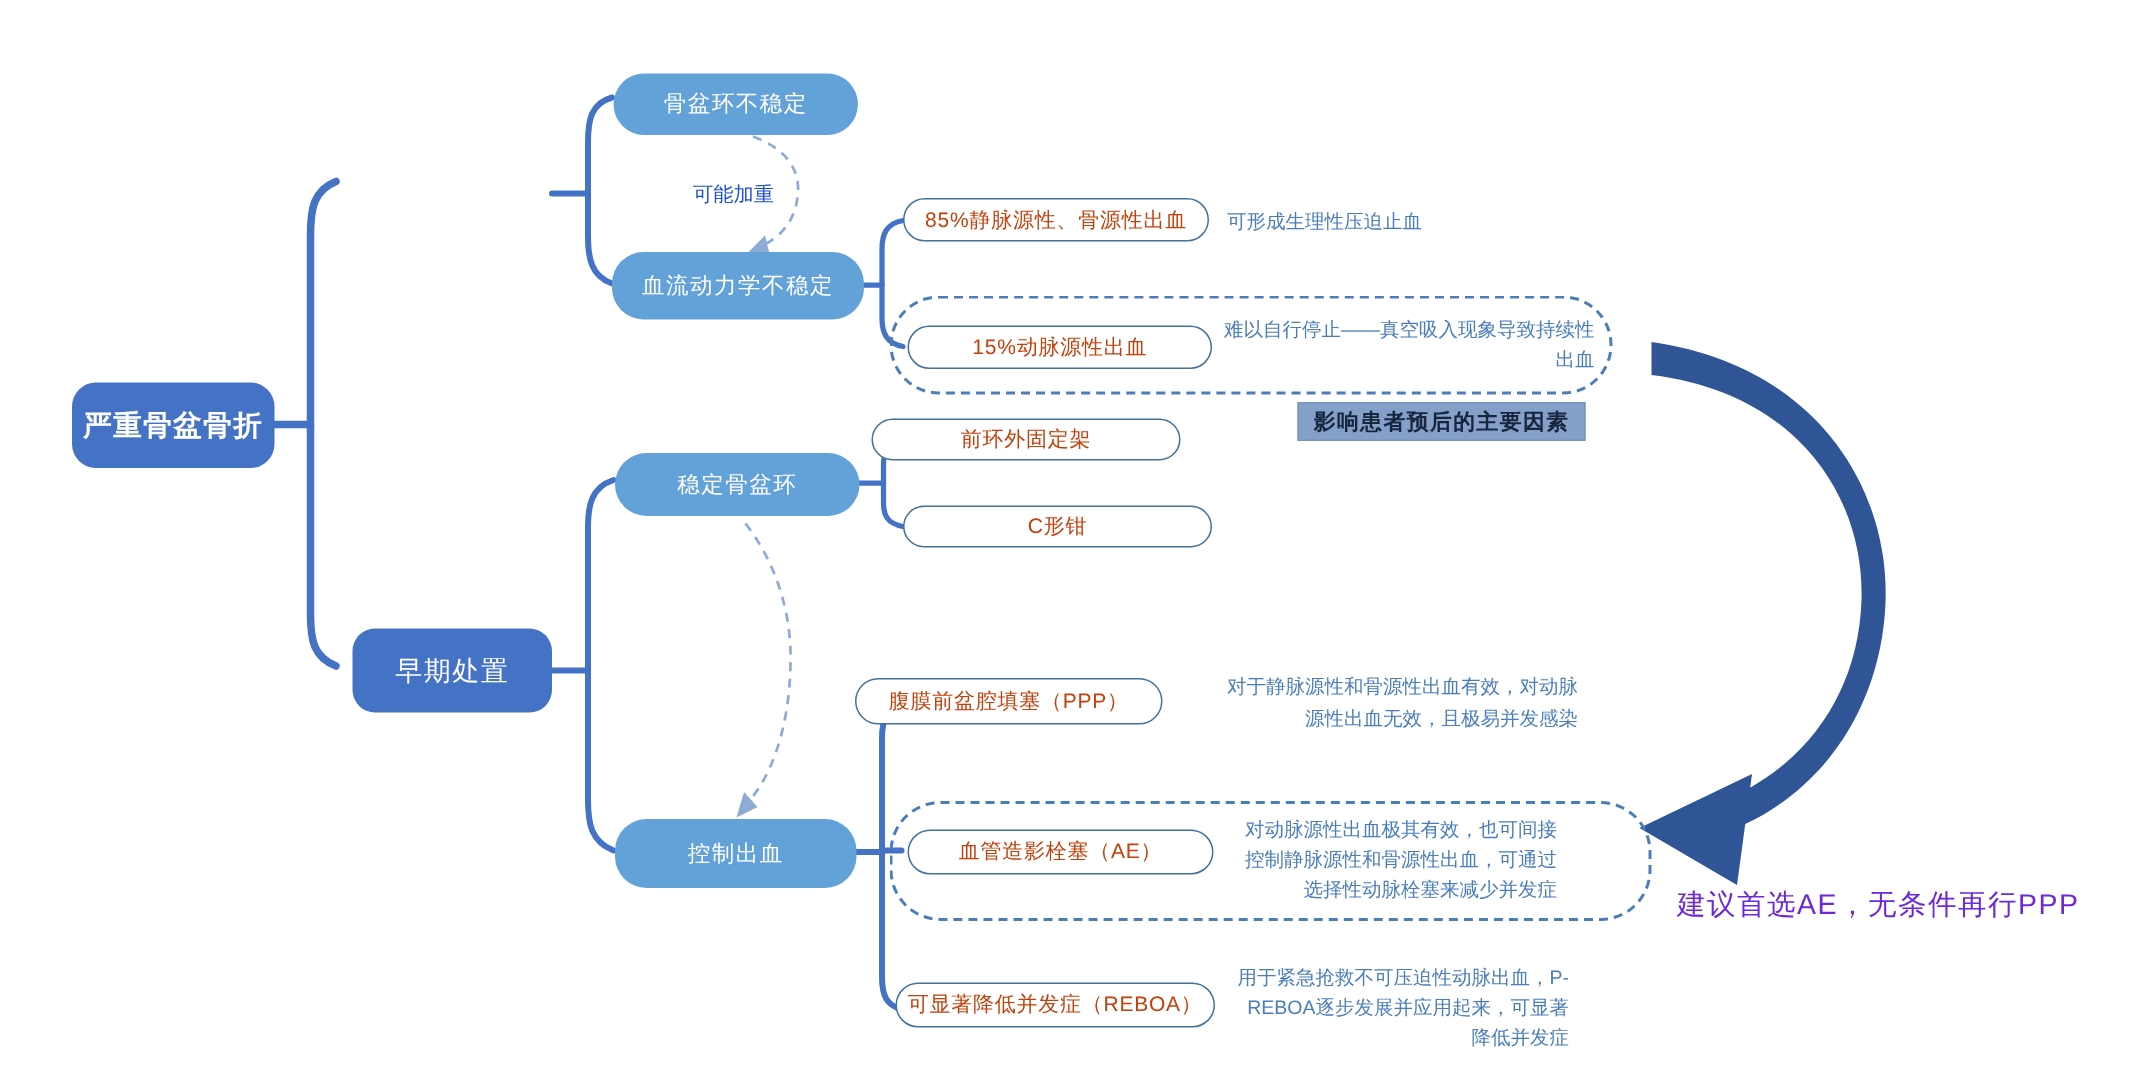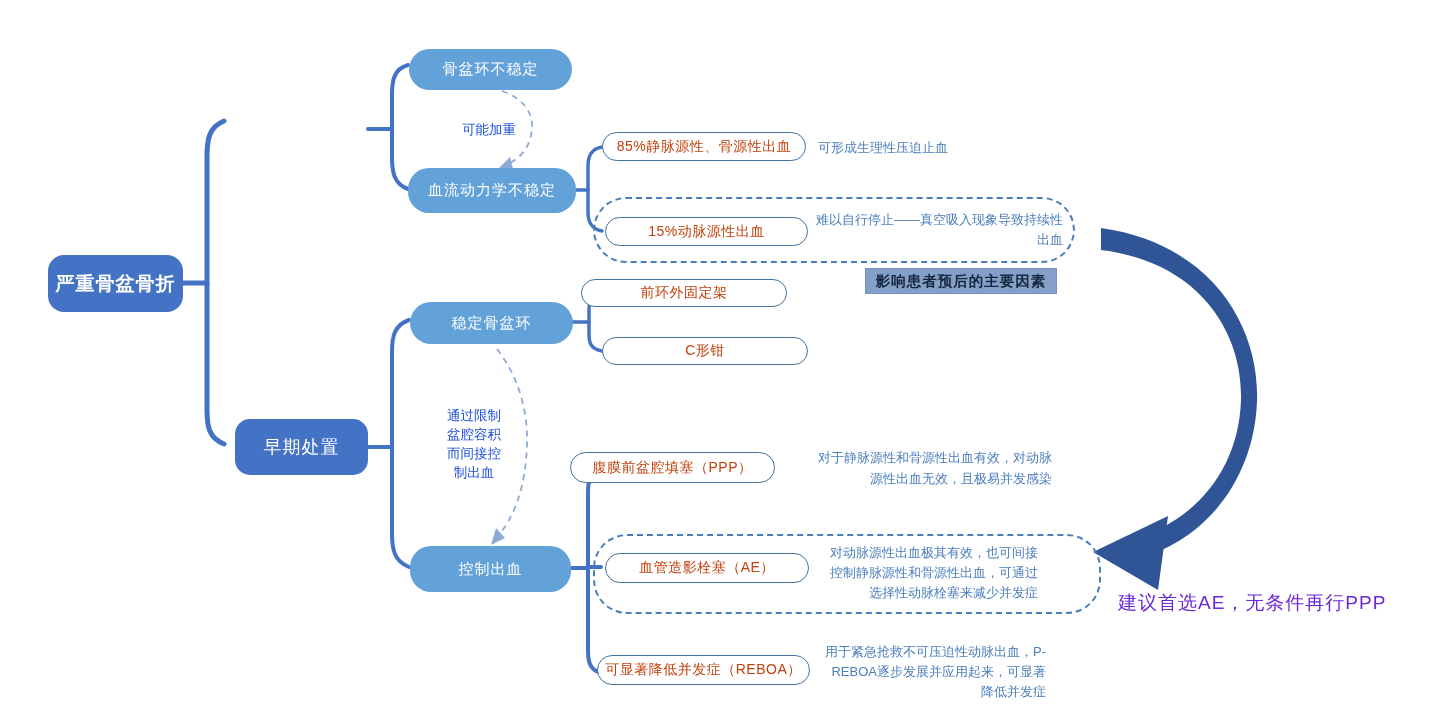--- a/index.html
+++ b/index.html
@@ -127,21 +127,20 @@
 
   <div class="abs prognosis" style="left:865px;top:268px;width:192px;height:26px;">影响患者预后的主要因素</div>
 
   <div class="abs node-dark" style="left:235px;top:419px;width:133px;height:56px;">早期处置</div>
 
   <div class="abs node-light" style="left:410px;top:302px;width:163px;height:42px;">稳定骨盆环</div>
 
   <div class="abs pill" style="left:581px;top:279px;width:206px;height:28px;">前环外固定架</div>
   <div class="abs pill" style="left:602px;top:337px;width:206px;height:28px;">C形钳</div>
 
-  <div class="abs relation-label" style="left:446px;top:406px;width:56px;">通过限制盆腔容积而间接控制出血</div>
 
   <div class="abs node-light" style="left:410px;top:546px;width:161px;height:46px;">控制出血</div>
 
   <div class="abs pill" style="left:570px;top:452px;width:205px;height:31px;">腹膜前盆腔填塞（PPP）</div>
   <div class="abs note" style="left:812px;top:447px;width:240px;line-height:21px;">对于静脉源性和骨源性出血有效，对动脉源性出血无效，且极易并发感染</div>
 
   <div class="abs dashed-group" style="left:593px;top:534px;width:508px;height:80px;"></div>
   <div class="abs pill" style="left:605px;top:553px;width:204px;height:30px;">血管造影栓塞（AE）</div>
   <div class="abs note" style="left:826px;top:543px;width:212px;">对动脉源性出血极其有效，也可间接控制静脉源性和骨源性出血，可通过选择性动脉栓塞来减少并发症</div>
 

